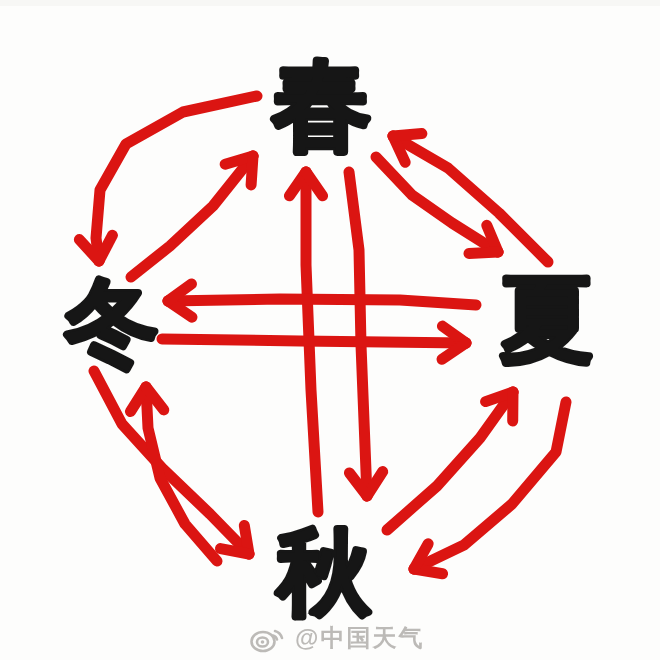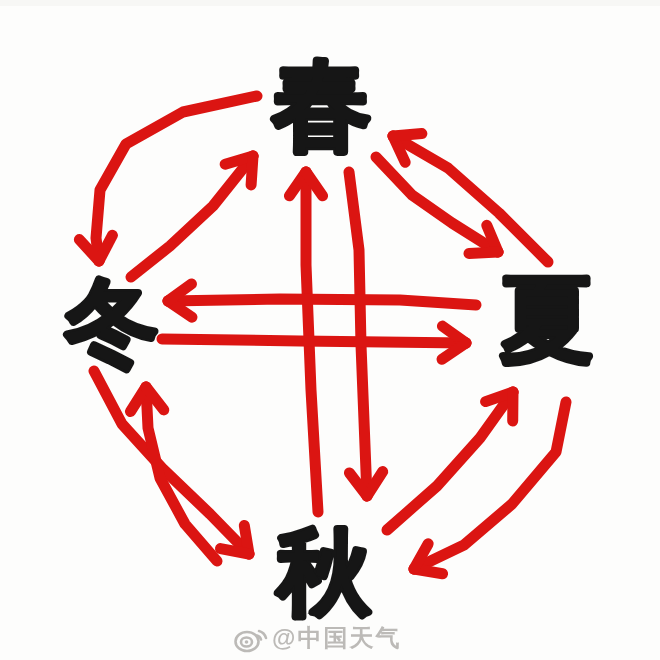--- a/index.html
+++ b/index.html
@@ -42,25 +42,26 @@
   }
   .season-char {
     font-family: "Liberation Sans", "DejaVu Sans", sans-serif;
     font-weight: 900;
     text-anchor: middle;
     paint-order: stroke;
     stroke-linejoin: round;
   }
   .watermark {
     position: absolute;
-    left: 232px;
+    left: 248px;
     top: 620px;
     height: 36px;
     display: flex;
     align-items: center;
+    gap: 7px;
     user-select: none;
     filter: blur(0.4px);
   }
   .watermark .wm-text {
     font-size: 24px;
     font-weight: bold;
     letter-spacing: 2px;
     line-height: 36px;
   }
   .watermark svg { display: block; }

